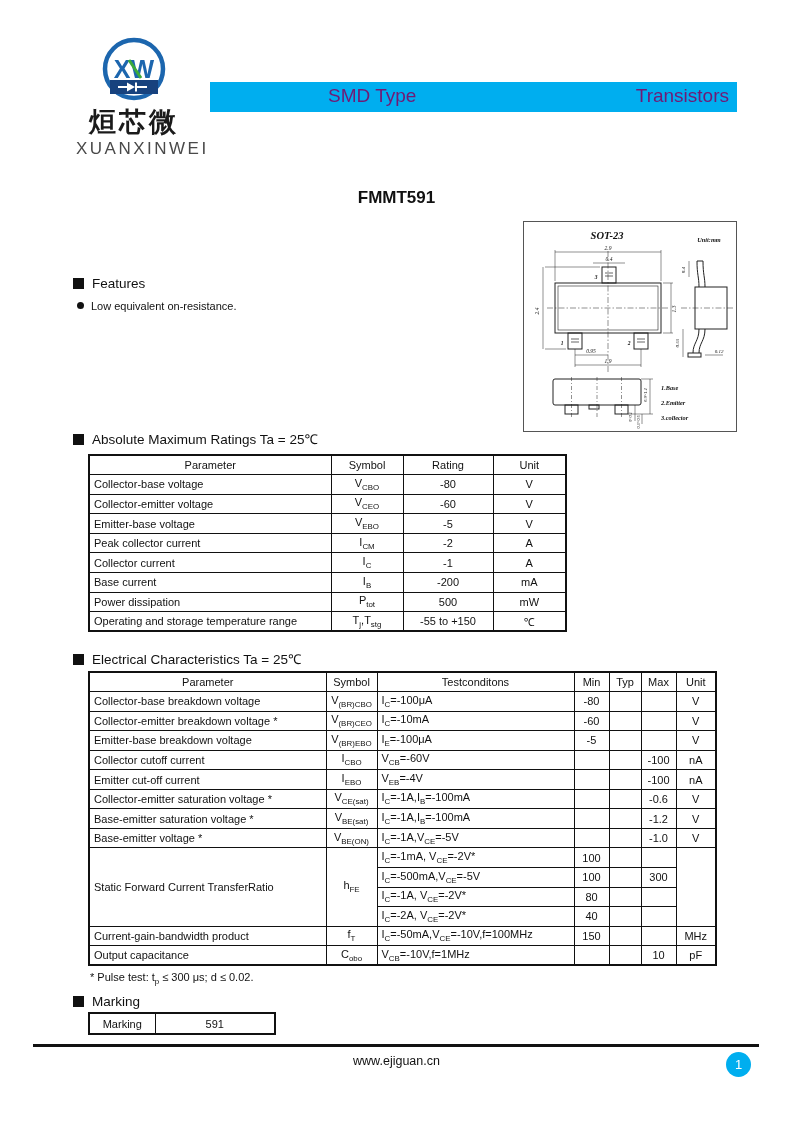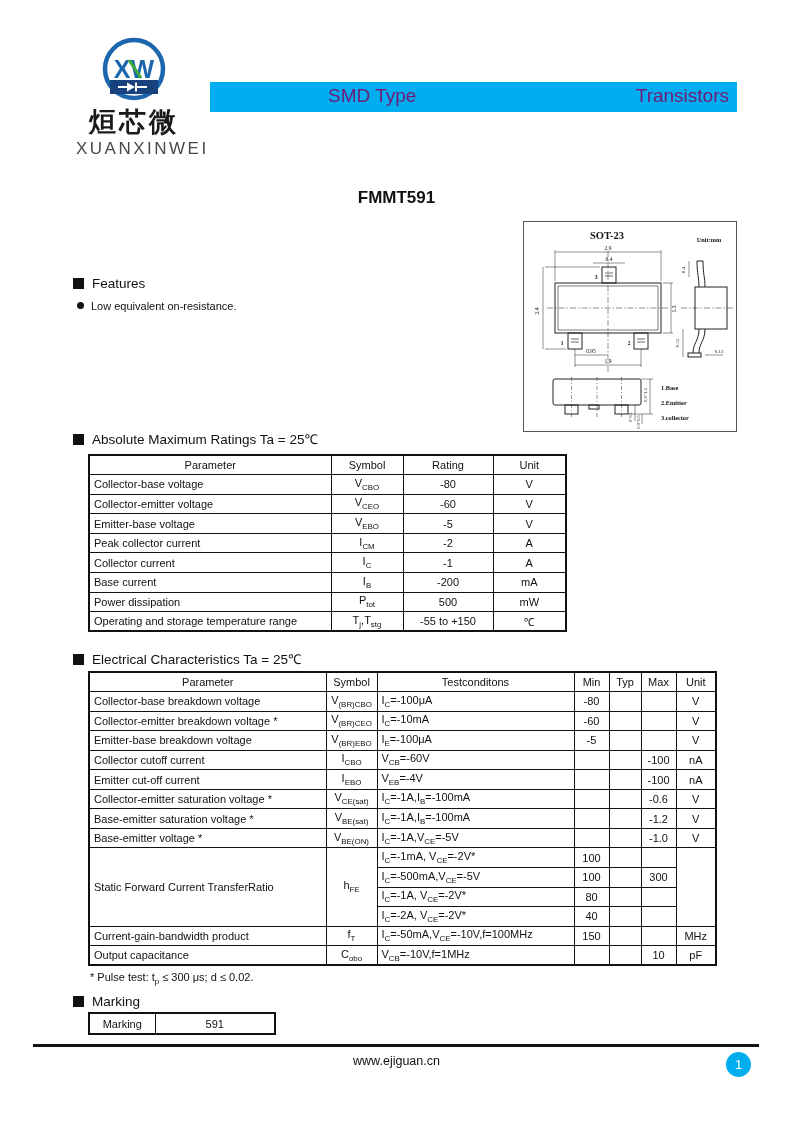--- a/index.html
+++ b/index.html
@@ -13,21 +13,21 @@
   .banner{position:absolute;left:210px;top:82px;width:527px;height:30px;background:var(--accent);}
   .banner span{position:absolute;top:3px;font-size:19px;color:#701a75;}
   .banner .bl{left:118px;}
   .banner .br{right:8px;}
   .doc-title{position:absolute;left:0;top:142px;width:793px;text-align:center;
              font-size:19px;font-weight:700;margin:0;}
   .doc-part{position:absolute;left:0;top:188px;width:793px;text-align:center;
             font-size:17px;font-weight:700;margin:0;}
 
   
-  .pkg{position:absolute;left:523px;top:221px;width:214px;height:211px;margin:0;}
+  .pkg{position:absolute;left:523px;top:221px;width:214px;height:211px;margin:0;font-style:italic;}
 
   
   .sec{position:absolute;font-size:13.5px;color:#111;}
   .sq{display:inline-block;width:11px;height:11px;background:#111;margin-right:8px;vertical-align:-1px;}
   .feat{position:absolute;font-size:11px;color:#111;}
   .dot{display:inline-block;width:7px;height:7px;border-radius:50%;background:#111;margin-right:7px;vertical-align:1px;}
 
   
   table.tbl{position:absolute;border-collapse:collapse;table-layout:fixed;
             font-size:11px;color:#111;border:2px solid #111;}

